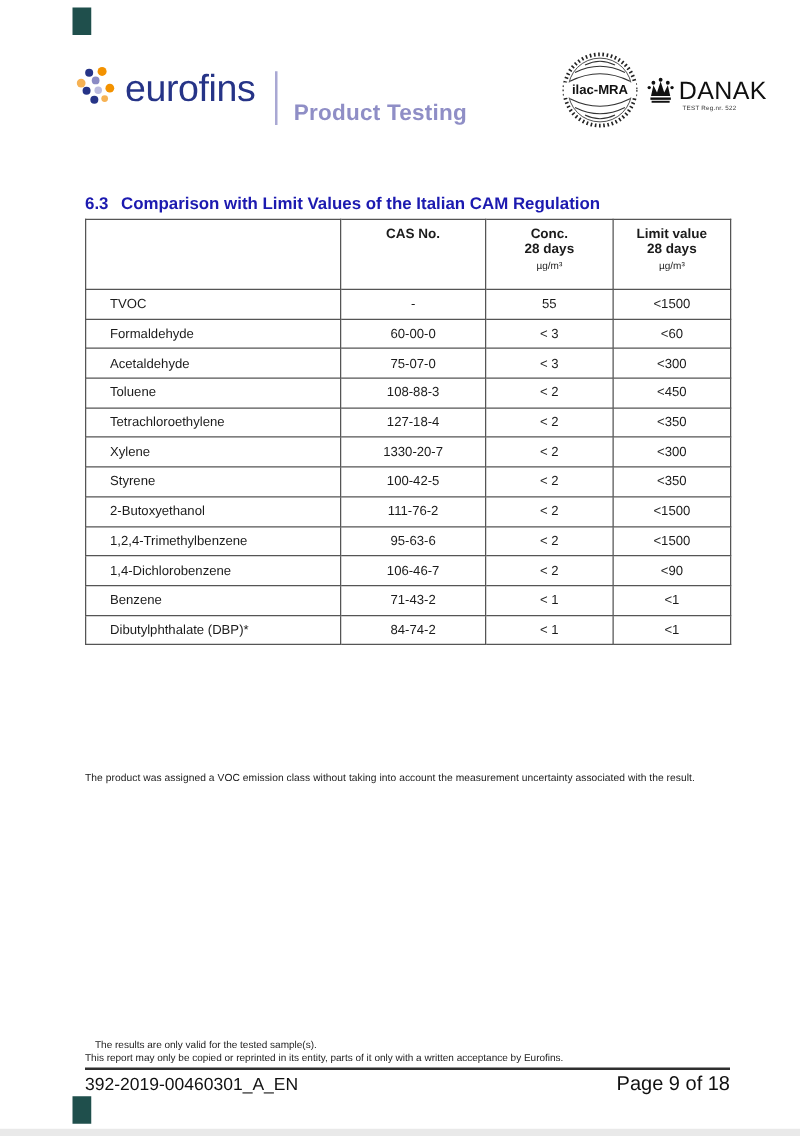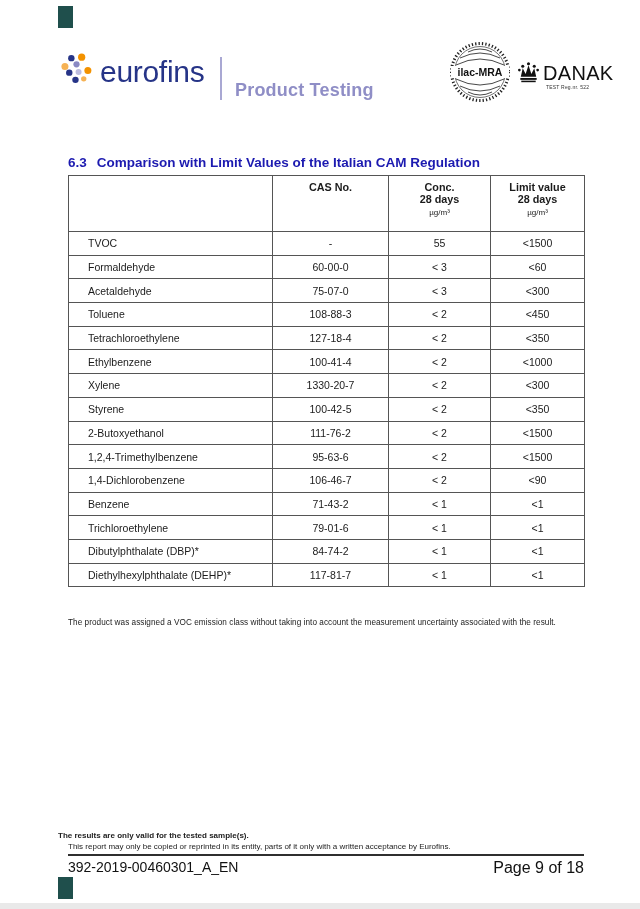--- a/index.html
+++ b/index.html
@@ -36,21 +36,21 @@
   .cam th, .cam td { border:1px solid var(--table-border,#555); }
   .cam thead th { height:49px; vertical-align:top; padding-top:5px; font-size:10.8px; font-weight:bold; text-align:center;margin-top:39px; }
   .cam thead .unit { font-weight:normal; font-size:8px; margin-top:3px; color:#222; }
   .cam tbody td { height:22.7px; padding:0; font-size:10.5px; }
   .cam td.name { text-align:left; padding-left:19px; }
   .cam td.c { text-align:center; }
 
   .footnote { position:absolute; left:68px; top:618px; width:520px; font-size:8.2px; color:#222; letter-spacing:0.05px; }
 
   
-  .foot-note1 { position:absolute; left:58px; top:831px; font-size:8px; color:#222;font-weight:bold; }
+  .foot-note1 { position:absolute; left:76px; top:831px; font-size:8px; color:#222; }
   .foot-note2 { position:absolute; left:68px; top:842px; font-size:8px; color:#222; }
   .foot-rule { position:absolute; left:68px; top:854px; width:516px; height:2px; background:#2f2f2f; }
   .doc-id { position:absolute; left:68px; top:859px; font-size:14px; color:#111; }
   .page-num { position:absolute; left:68px; top:859px; width:516px; text-align:right; font-size:16px; color:#111; }
 </style>
 </head>
 <body>
 
 <div class="page">
 
@@ -150,26 +150,20 @@
       <td class="c">&lt; 2</td>
       <td class="c">&lt;450</td>
     </tr>
         <tr>
       <td class="name">Tetrachloroethylene</td>
       <td class="c">127-18-4</td>
       <td class="c">&lt; 2</td>
       <td class="c">&lt;350</td>
     </tr>
         <tr>
-      <td class="name">Ethylbenzene</td>
-      <td class="c">100-41-4</td>
-      <td class="c">&lt; 2</td>
-      <td class="c">&lt;1000</td>
-    </tr>
-        <tr>
       <td class="name">Xylene</td>
       <td class="c">1330-20-7</td>
       <td class="c">&lt; 2</td>
       <td class="c">&lt;300</td>
     </tr>
         <tr>
       <td class="name">Styrene</td>
       <td class="c">100-42-5</td>
       <td class="c">&lt; 2</td>
       <td class="c">&lt;350</td>
@@ -192,34 +186,22 @@
       <td class="c">&lt; 2</td>
       <td class="c">&lt;90</td>
     </tr>
         <tr>
       <td class="name">Benzene</td>
       <td class="c">71-43-2</td>
       <td class="c">&lt; 1</td>
       <td class="c">&lt;1</td>
     </tr>
         <tr>
-      <td class="name">Trichloroethylene</td>
-      <td class="c">79-01-6</td>
-      <td class="c">&lt; 1</td>
-      <td class="c">&lt;1</td>
-    </tr>
-        <tr>
       <td class="name">Dibutylphthalate (DBP)*</td>
       <td class="c">84-74-2</td>
-      <td class="c">&lt; 1</td>
-      <td class="c">&lt;1</td>
-    </tr>
-        <tr>
-      <td class="name">Diethylhexylphthalate (DEHP)*</td>
-      <td class="c">117-81-7</td>
       <td class="c">&lt; 1</td>
       <td class="c">&lt;1</td>
     </tr>
       </tbody>
   </table>
 
   <div class="footnote">The product was assigned a VOC emission class without taking into account the measurement uncertainty associated with the result.</div>
 
   <div class="foot-note1">The results are only valid for the tested sample(s).</div>
   <div class="foot-note2">This report may only be copied or reprinted in its entity, parts of it only with a written acceptance by Eurofins.</div>

